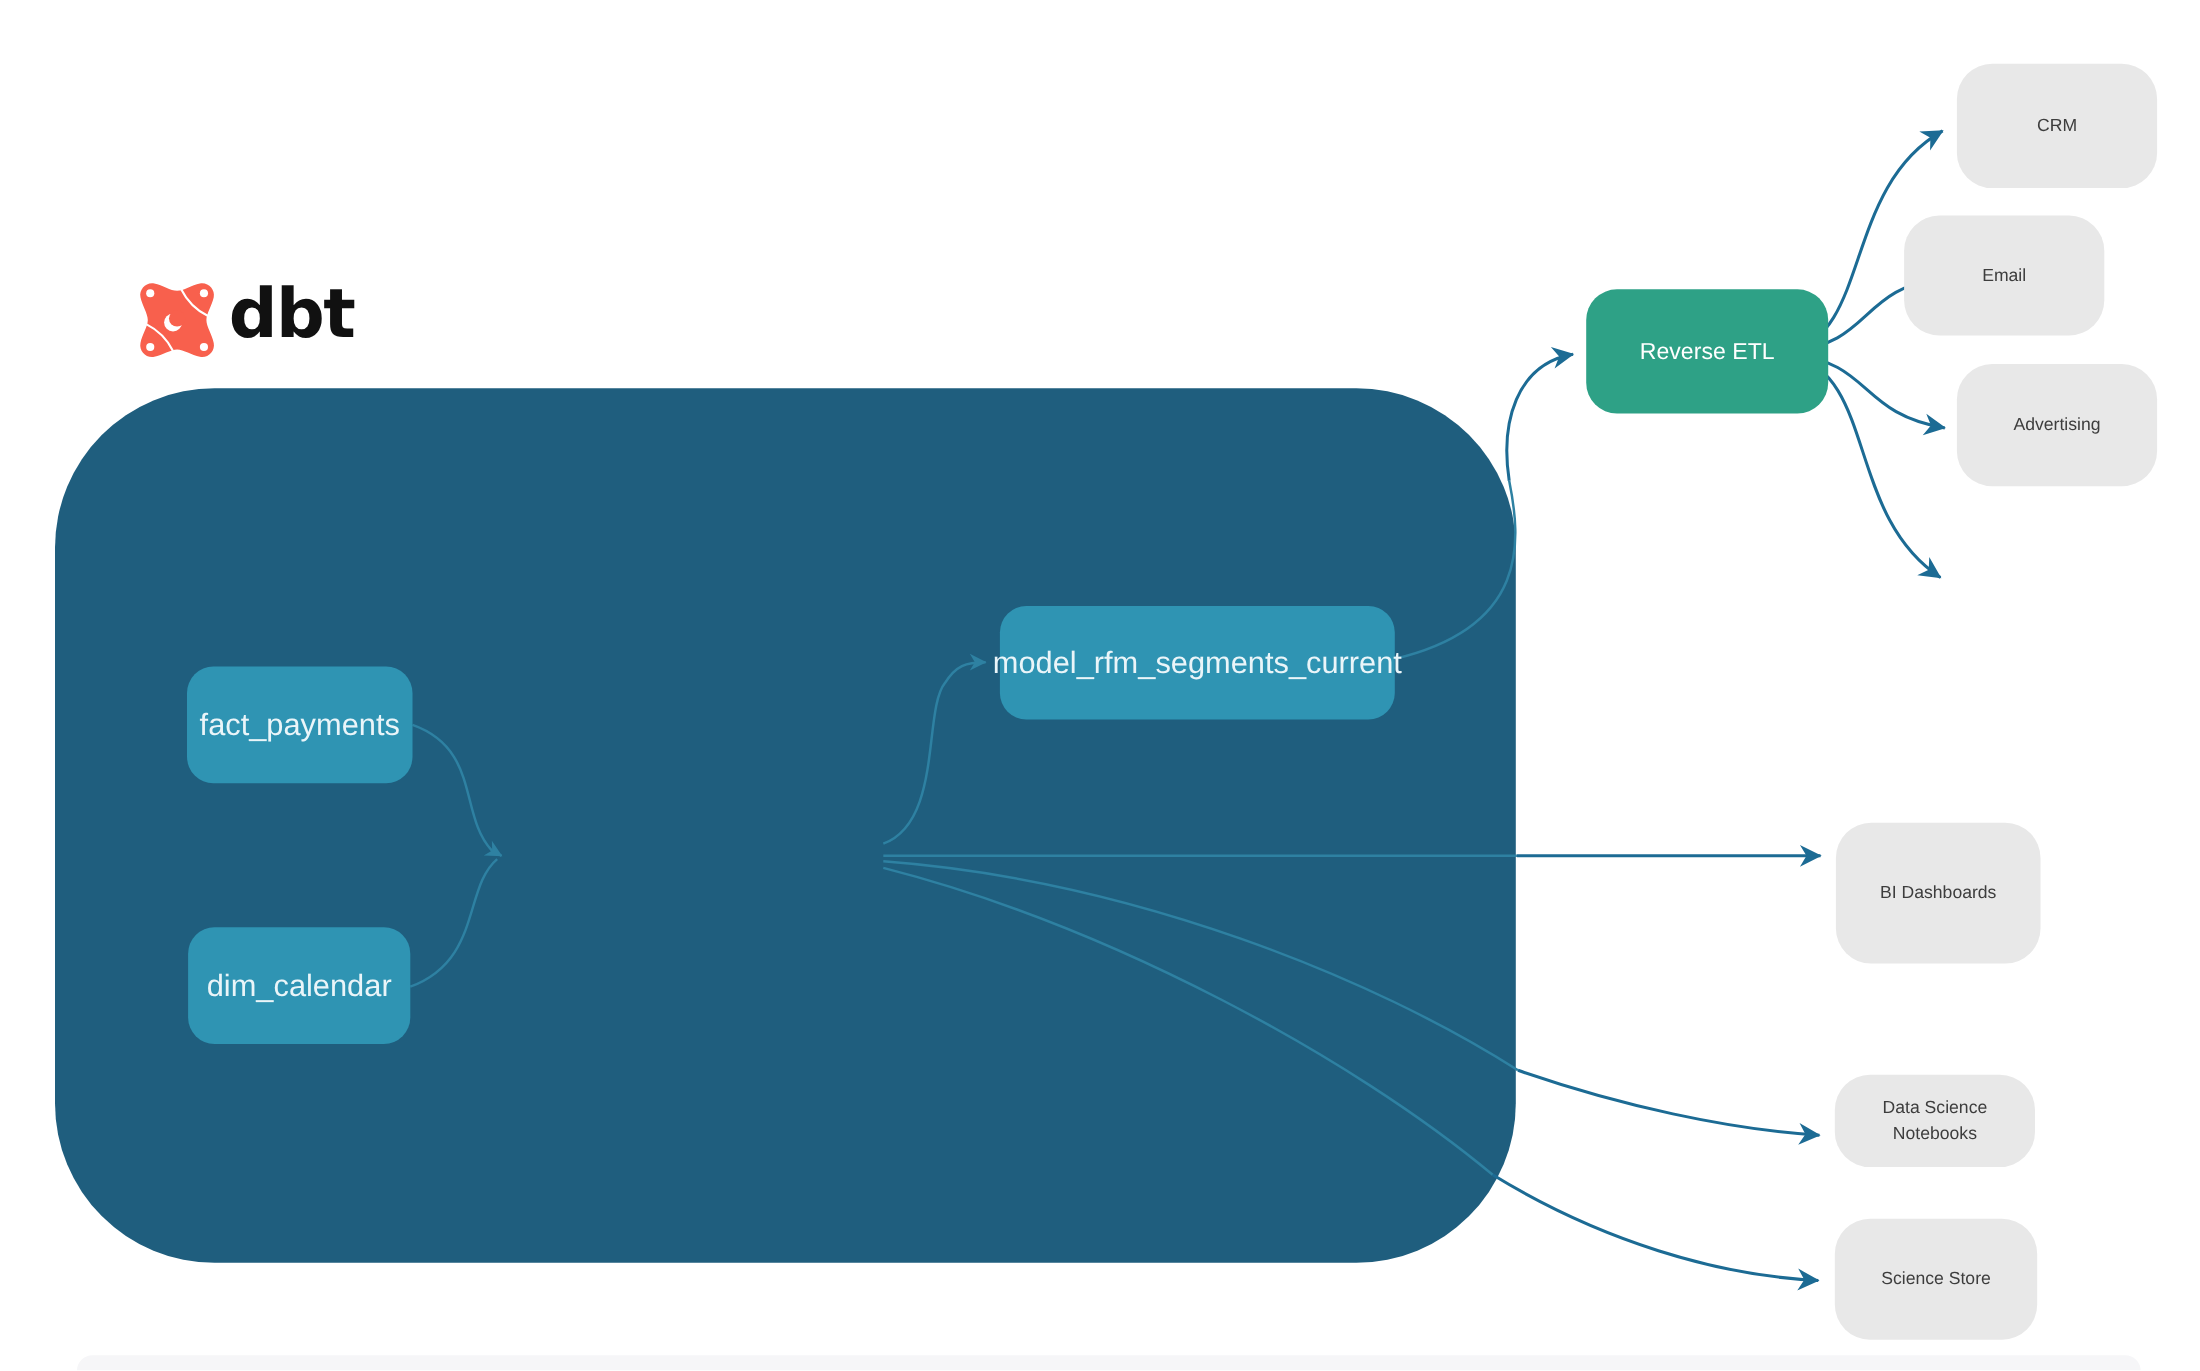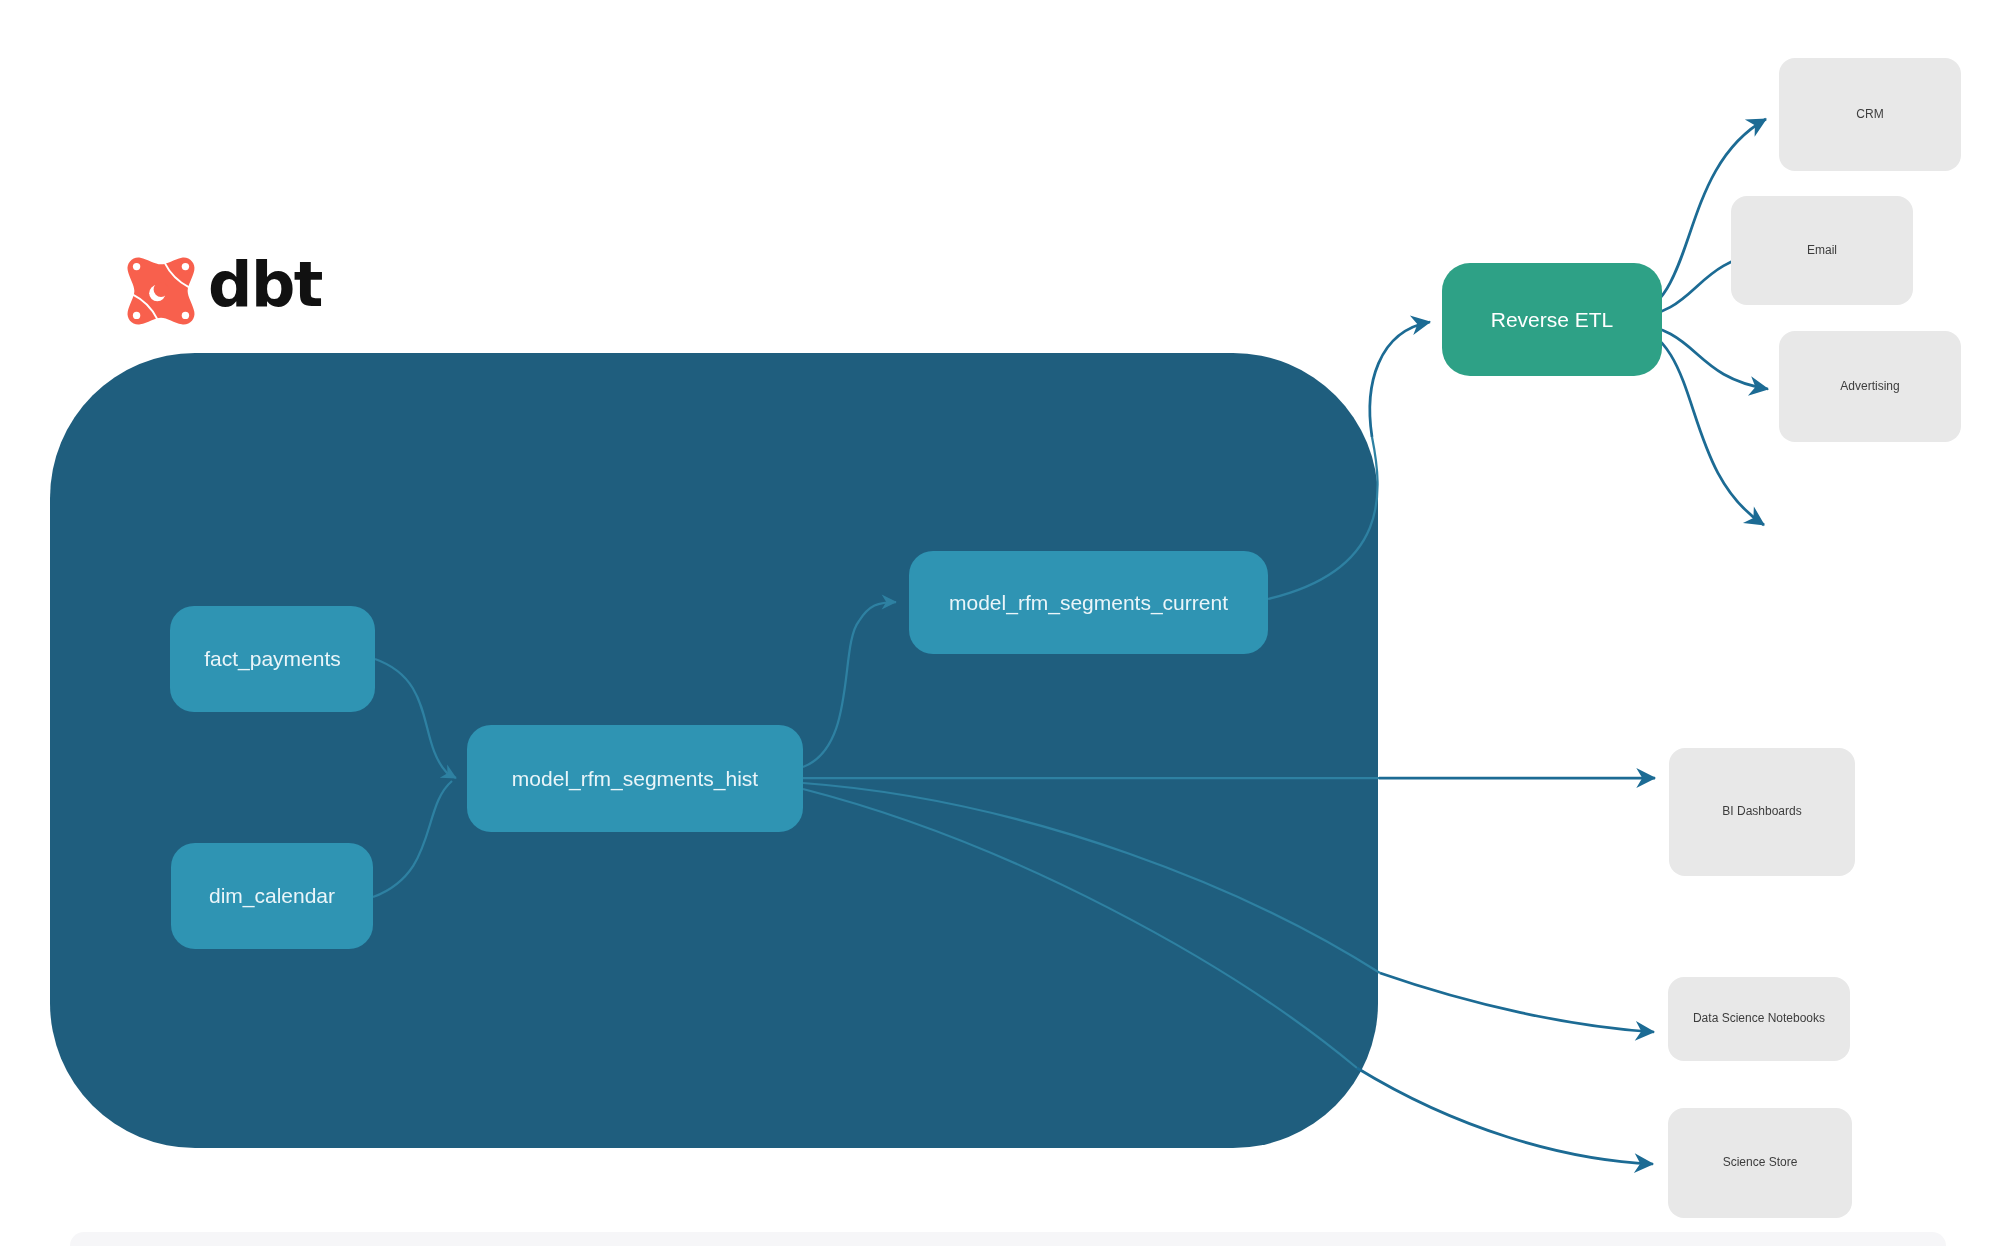--- a/index.html
+++ b/index.html
@@ -30,25 +30,25 @@
 
   .edges-layer{position:absolute;left:0;top:0;z-index:2}
   .edge-light{fill:none;stroke:var(--edge-inside);stroke-width:2.25px}
   .edge-dark{fill:none;stroke:var(--edge-outside);stroke-width:2.75px}
   .mk-light{fill:var(--edge-inside)}
   .mk-dark{fill:var(--edge-outside)}
 
   .node{position:absolute;display:flex;align-items:center;justify-content:center;
         text-align:center;z-index:3}
   .model-node{background:var(--model-node-bg);color:var(--model-node-text);
-              border-radius:24px;font-size:21px}
+              border-radius:24px;font-size:28px}
   .retl-node{background:var(--reverse-etl-bg);color:var(--reverse-etl-text);
              border-radius:28px;font-size:21px}
   .dest-node{background:var(--destination-bg);color:var(--destination-text);
-             border-radius:16px;font-size:12px;line-height:1.45;padding:16px 22px}
+             border-radius:32px;font-size:16px;line-height:1.45;padding:16px 22px}
 
   .logo{position:absolute;left:124px;top:254px;display:flex;
         gap:10px;z-index:3}
   .logo-mark{width:74px;height:74px;display:block}
   .logo-text{font-family:"DejaVu Sans",sans-serif;font-weight:800;font-size:62px;
              color:var(--logo-text);letter-spacing:-1.5px;line-height:1}
 </style>
 </head>
 <body>
 
@@ -104,23 +104,20 @@
     </svg>
     <span class="logo-text">dbt</span>
   </div>
 
   <div class="node model-node" style="left:170px;top:606px;width:205px;height:106px">
     <span>fact_payments</span>
   </div>
   <div class="node model-node" style="left:171px;top:843px;width:202px;height:106px">
     <span>dim_calendar</span>
   </div>
-  <div class="node model-node" style="left:467px;top:725px;width:336px;height:107px">
-    <span>model_rfm_segments_hist</span>
-  </div>
   <div class="node model-node" style="left:909px;top:551px;width:359px;height:103px">
     <span>model_rfm_segments_current</span>
   </div>
 
   <div class="node retl-node" style="left:1442px;top:263px;width:220px;height:113px">
     <span>Reverse ETL</span>
   </div>
 
   <div class="node dest-node" style="left:1779px;top:58px;width:182px;height:113px">
     <span>CRM</span>

